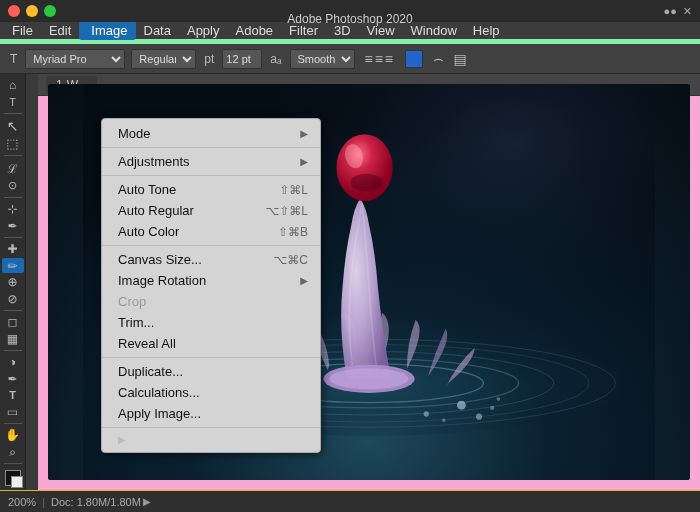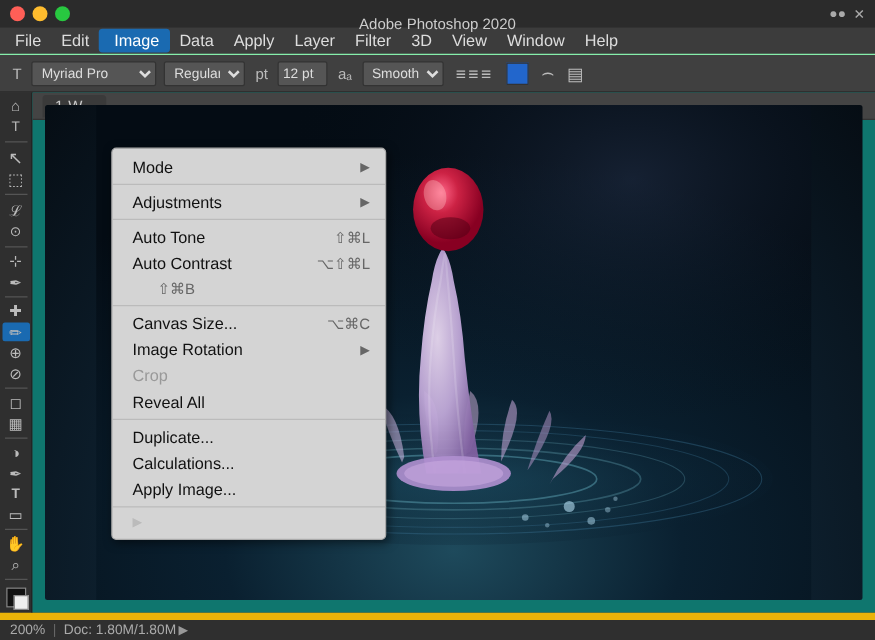--- a/index.html
+++ b/index.html
@@ -53,21 +53,21 @@
       color: #aaa;
     }
 
     
     .menu-bar {
       height: 22px;
       background: #3c3c3c;
       display: flex;
       align-items: center;
       padding: 0 4px;
-      border-bottom: 1px solid #86efac;
+      border-bottom: 5px solid #86efac;
     }
     .menu-item {
       padding: 2px 8px;
       font-size: 13px;
       color: #ddd;
       cursor: pointer;
       border-radius: 3px;
     }
     .menu-item.active { background: #1a6ab1; color: #fff; padding-left: 12px; }
 
@@ -129,23 +129,24 @@
     .tool-separator {
       width: 18px;
       height: 1px;
       background: #555;
       margin: 2px 0;
     }
 
     
     .canvas-area {
       flex: 1;
-      background: #0f766e;
+      background: #f9a8d4;
       position: relative;
       overflow: hidden;
+      margin-left: 12px;
     }
     .canvas-image {
       position: absolute;
       top: 10px;
       left: 10px;
       right: 10px;
       bottom: 10px;
       background: 
         radial-gradient(ellipse at 50% 100%, #1a3a4a 0%, #0d1f2d 60%, #060d14 100%);
       border-radius: 2px;
@@ -154,21 +155,21 @@
 
     
     .status-bar {
       height: 22px;
       background: #2f2f2f;
       display: flex;
       align-items: center;
       padding: 0 8px;
       font-size: 11px;
       color: #aaa;
-      border-top: 6px solid #eab308;
+      border-top: 1px solid #eab308;
     }
 
     
     .dropdown-menu {
       position: absolute;
       top: 44px;
       left: 63px;
       background: #d4d4d4;
       border: 1px solid #aaa;
       box-shadow: 2px 2px 8px rgba(0,0,0,0.5);
@@ -229,21 +230,21 @@
     <span>✕</span>
   </div>
 </div>
 
 <div class="menu-bar">
   <div class="menu-item">File</div>
   <div class="menu-item">Edit</div>
   <div class="menu-item active">Image</div>
   <div class="menu-item">Data</div>
   <div class="menu-item">Apply</div>
-  <div class="menu-item">Layer</div>
+  <div class="menu-item">Adobe</div>
   <div class="menu-item">Filter</div>
   <div class="menu-item">3D</div>
   <div class="menu-item">View</div>
   <div class="menu-item">Window</div>
   <div class="menu-item">Help</div>
 </div>
 
 <div class="options-bar">
   <span class="options-icon">T</span>
   <select style="width:100px">
@@ -409,44 +410,48 @@
         <span class="dd-item-arrow">▶</span>
       </div>
       <div class="dd-separator"></div>
 
       <div class="dd-item">
         <span class="dd-item-label">Auto Tone</span>
         <span class="dd-item-shortcut">⇧⌘L</span>
       </div>
 
       <div class="dd-item">
-        <span class="dd-item-label">Auto Contrast</span>
+        <span class="dd-item-label">Auto Regular</span>
         <span class="dd-item-shortcut">⌥⇧⌘L</span>
       </div>
 
       <div class="dd-item">
+        <span class="dd-item-label">Auto Color</span>
         <span class="dd-item-shortcut">⇧⌘B</span>
       </div>
       <div class="dd-separator"></div>
 
 
       <div class="dd-item">
         <span class="dd-item-label">Canvas Size...</span>
         <span class="dd-item-shortcut">⌥⌘C</span>
       </div>
 
       <div class="dd-item">
         <span class="dd-item-label">Image Rotation</span>
         <span class="dd-item-arrow">▶</span>
       </div>
 
       <div class="dd-item disabled">
         <span class="dd-item-label">Crop</span>
       </div>
 
+      <div class="dd-item">
+        <span class="dd-item-label">Trim...</span>
+      </div>
 
       <div class="dd-item">
         <span class="dd-item-label">Reveal All</span>
       </div>
       <div class="dd-separator"></div>
 
       <div class="dd-item">
         <span class="dd-item-label">Duplicate...</span>
       </div>
 

